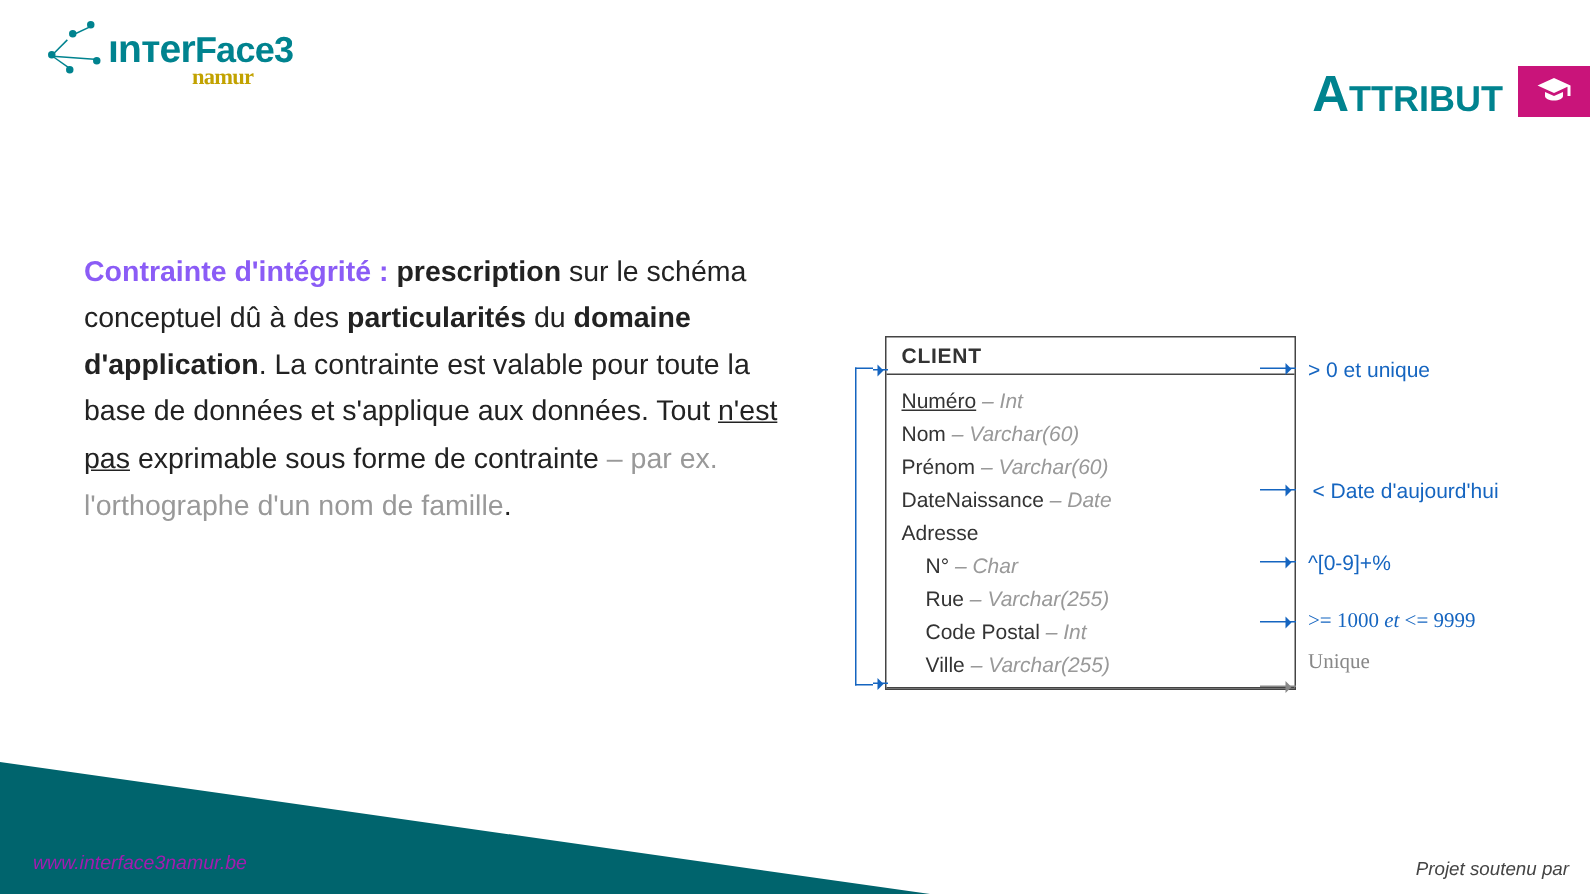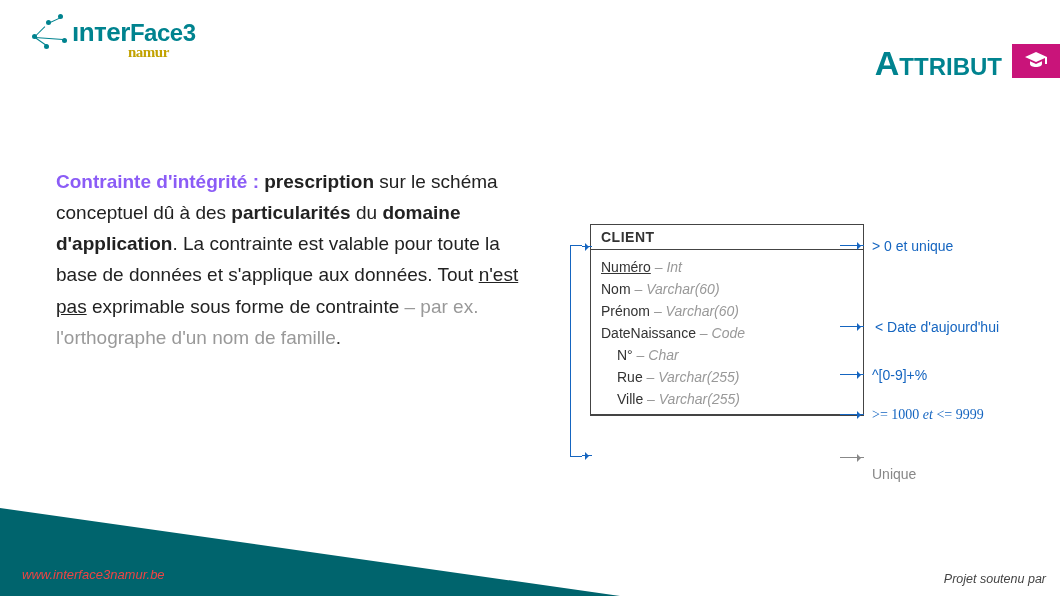--- a/index.html
+++ b/index.html
@@ -157,21 +157,21 @@
   .footer-triangle {
     position: absolute;
     left: 0; bottom: 0;
     width: 0; height: 0;
     border-bottom: 88px solid #00646d;
     border-right: 620px solid transparent;
   }
   .footer-url {
     position: absolute;
     left: 22px; bottom: 14px;
-    color: #ef4444;
+    color: #a21caf;
     font-size: 13px;
     font-style: italic;
   }
   .footer-right {
     position: absolute;
     right: 14px; bottom: 10px;
     display: flex;
     align-items: center;
     gap: 8px;
   }
@@ -222,23 +222,25 @@
 <p class="body-text">
   <span class="h">Contrainte d'intégrité :</span><span> </span><b>prescription</b><span> sur le schéma conceptuel dû à des </span><b>particularités</b><span> du </span><b>domaine d'application</b><span>. La contrainte est valable pour toute la base de données et s'applique aux données. Tout </span><u>n'est pas</u><span> exprimable sous forme de contrainte</span><span class="grey"> – par ex. l'orthographe d'un nom de famille</span><span>.</span>
 </p>
 
 <div class="entity">
   <div class="entity-title">CLIENT</div>
   <div class="entity-body">
     <div class="entity-row"><span class="attr uline">Numéro</span> <span class="type">– <span>Int</span></span></div>
     <div class="entity-row"><span class="attr">Nom</span> <span class="type">– <span>Varchar(60)</span></span></div>
     <div class="entity-row"><span class="attr">Prénom</span> <span class="type">– <span>Varchar(60)</span></span></div>
-    <div class="entity-row"><span class="attr">DateNaissance</span> <span class="type">– <span>Code</span></span></div>
+    <div class="entity-row"><span class="attr">DateNaissance</span> <span class="type">– <span>Date</span></span></div>
+    <div class="entity-row"><span class="attr">Adresse</span></div>
     <div class="entity-row entity-sub"><span class="attr">N°</span> <span class="type">– <span>Char</span></span></div>
     <div class="entity-row entity-sub"><span class="attr">Rue</span> <span class="type">– <span>Varchar(255)</span></span></div>
+    <div class="entity-row entity-sub"><span class="attr">Code Postal</span> <span class="type">– <span>Int</span></span></div>
     <div class="entity-row entity-sub"><span class="attr">Ville</span> <span class="type">– <span>Varchar(255)</span></span></div>
   </div>
 </div>
 
 <div class="arrow" style="left:840px; top:245px; width:24px;"></div>
 <div class="arrow" style="left:840px; top:326px; width:24px;"></div>
 <div class="arrow" style="left:840px; top:374px; width:24px;"></div>
 <div class="arrow" style="left:840px; top:414px; width:24px;"></div>
 <div class="arrow grey" style="left:840px; top:457px; width:24px;"></div>
 
@@ -247,20 +249,20 @@
   <span class="arrow-in" style="bottom:0;"></span>
 </div>
 
 <div class="constraints">
   <div class="c-row" style="left:12px; top:0px;">&gt; 0 et unique</div>
   <div class="c-row" style="left:15px; top:81px;">&lt; Date d'aujourd'hui</div>
   <div class="c-row" style="left:12px; top:129px;">^[0-9]+%</div>
   <div class="c-row" style="left:12px; top:169px;font-family:Liberation Serif, serif;">
     <span>&gt;= 1000 </span><span class="it">et</span><span> &lt;= 9999</span>
   </div>
-  <div class="c-row grey" style="left:12px; top:228px;">Unique</div>
+  <div class="c-row grey" style="left:12px; top:196px;font-family:Liberation Serif, serif;">Unique</div>
 </div>
 
 <div class="footer-triangle"></div>
 <div class="footer-url">www.interface3namur.be</div>
 <div class="footer-right">
   <span class="proj">Projet soutenu par</span>
 </div>
 
 </body></html>

